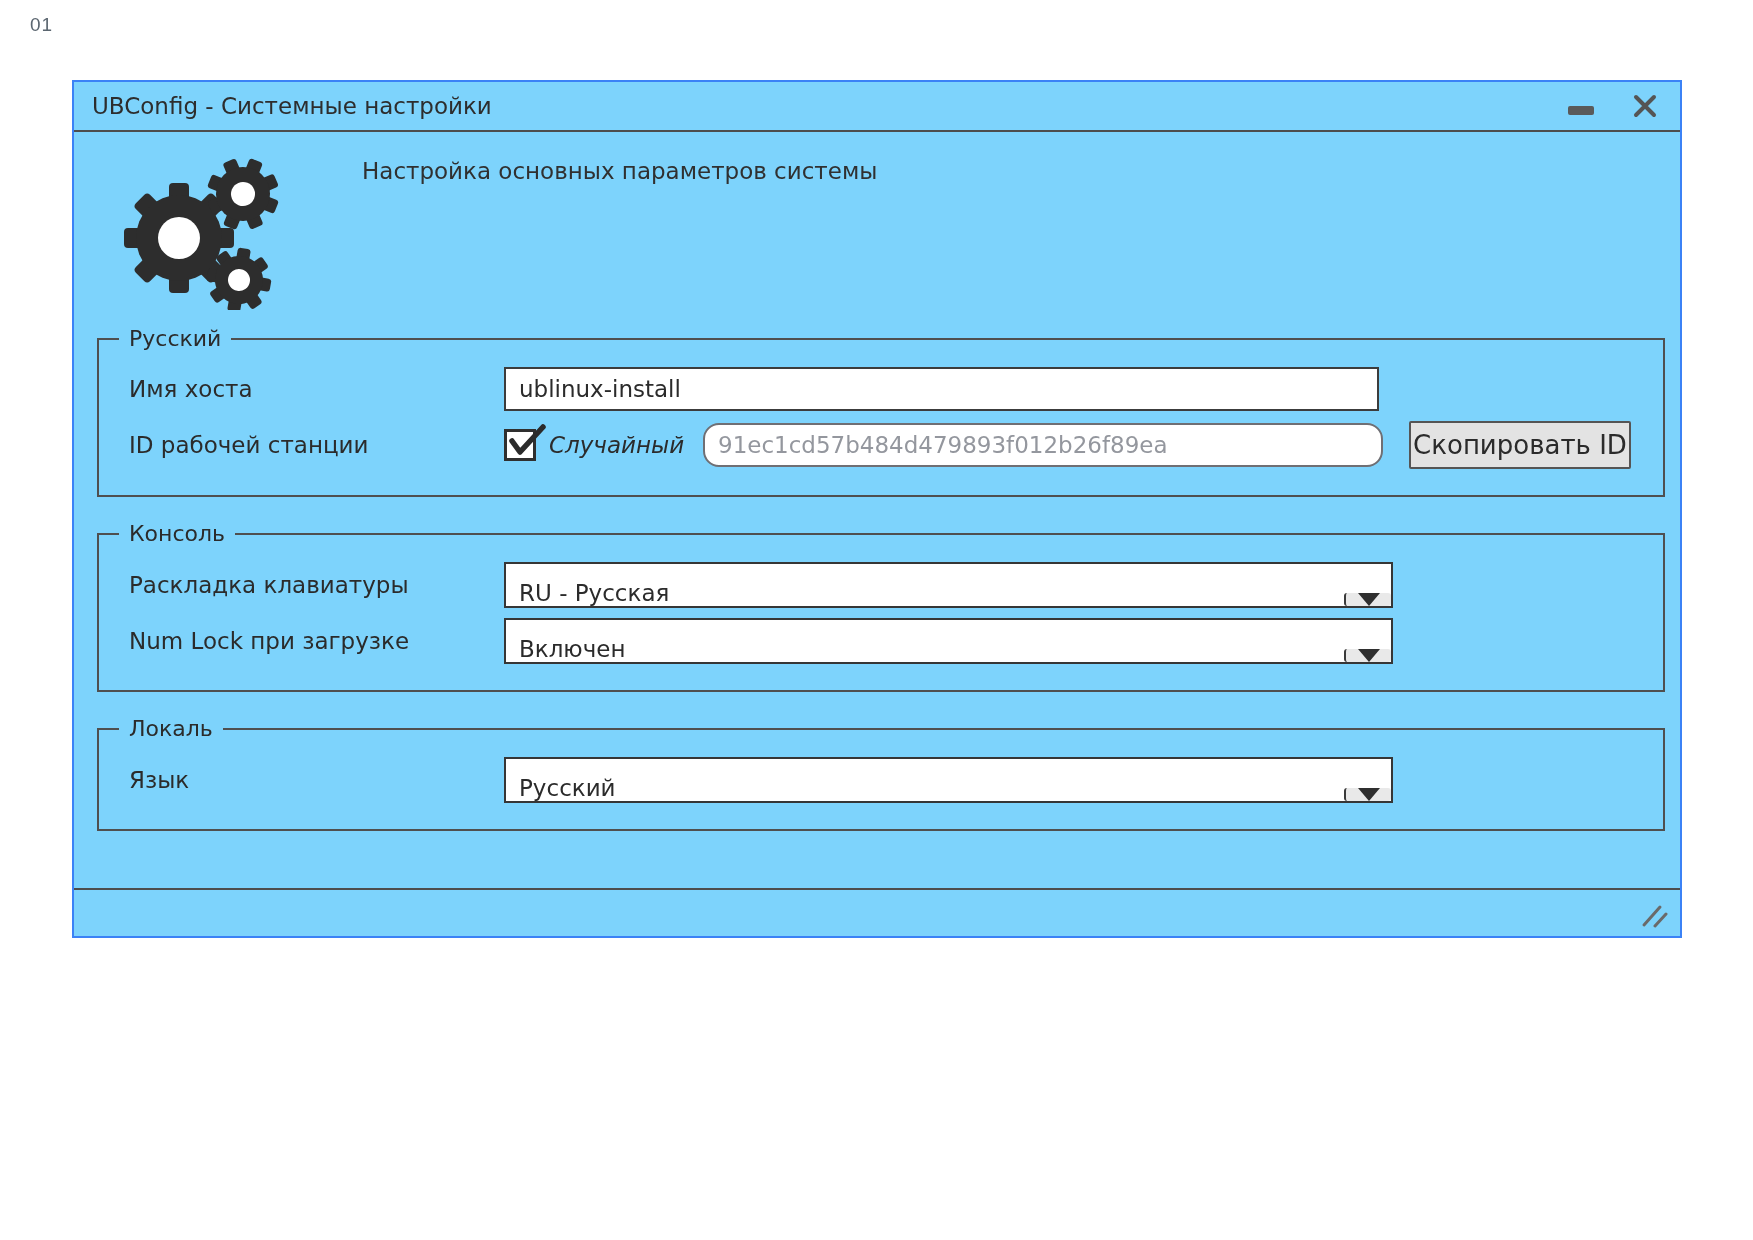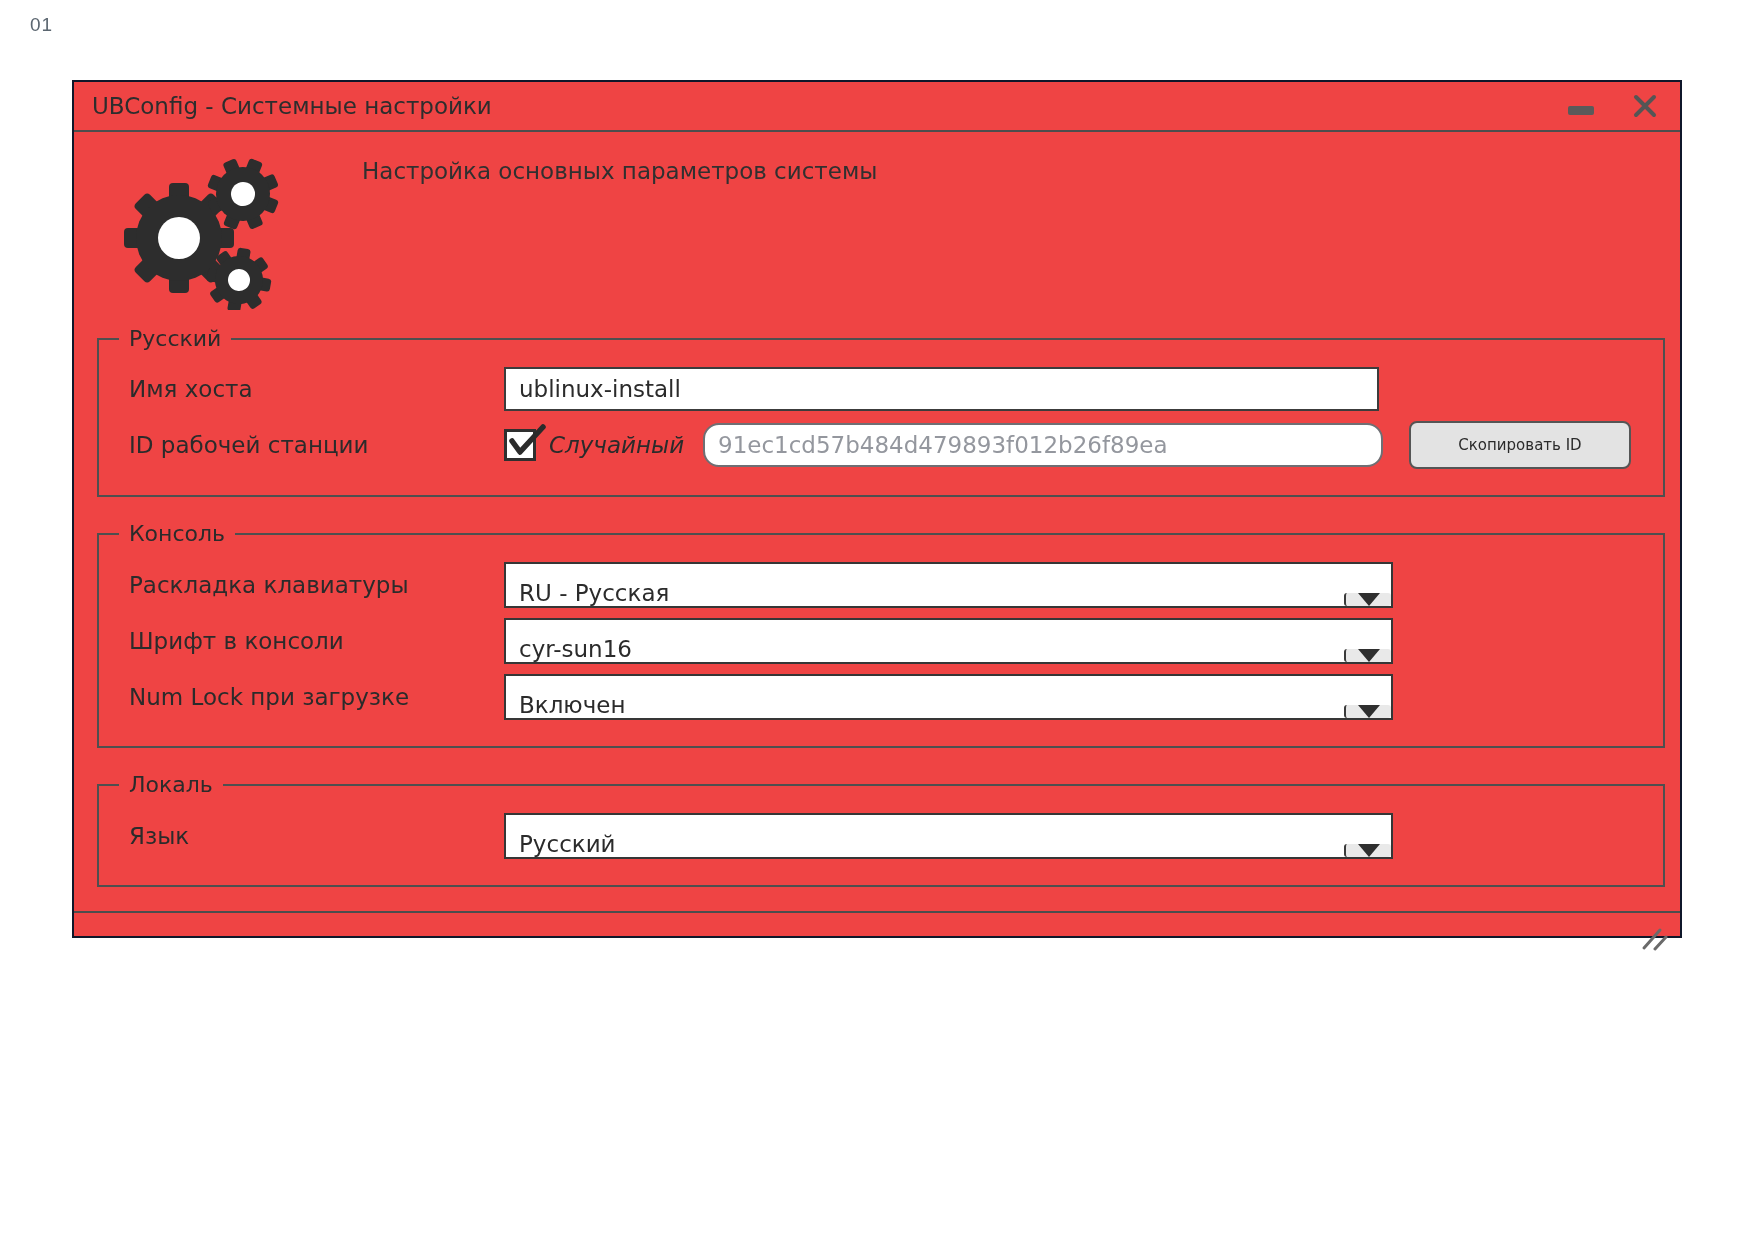--- a/index.html
+++ b/index.html
@@ -4,21 +4,21 @@
 <style>
   * { margin:0; padding:0; box-sizing:border-box; }
   html,body { width:1753px; height:1240px; background:#ffffff;
     font-family:"DejaVu Sans","Liberation Sans",sans-serif; color:#2b2b2b; }
   body { position:relative; overflow:hidden; }
 
   .figure-label { position:absolute; left:30px; top:14px; font-size:19px; font-weight:normal;
     color:#5b6670; letter-spacing:1px; font-family:"Liberation Sans",sans-serif; }
 
   .window { position:absolute; left:72px; top:80px; width:1610px; height:858px;
-    border:2px solid #0f172a; background:#ef4444; display:flex; flex-direction:column; }
+    border:2px solid #3b82f6; background:#7dd3fc; display:flex; flex-direction:column; }
 
   .titlebar { height:50px; flex:none; border-bottom:2px solid #4d4d4d;
     display:flex; align-items:center; padding:0 18px; }
   .titlebar-text { font-size:23px; color:#2d2d2d; }
   .titlebar-spacer { flex:1; }
   .min-btn { width:34px; height:30px; display:flex; align-items:flex-end; justify-content:center;
     margin-right:30px; cursor:default; }
   .min-glyph { width:26px; height:9px; background:#5a5a5a; border-radius:2px; margin-bottom:6px; }
   .close-btn { width:34px; height:30px; display:flex; align-items:center; justify-content:center; cursor:default; }
 
@@ -40,21 +40,21 @@
   .hostname-input { width:875px; }
   .id-input { width:680px; border-color:#6f6f74; color:#94979e;border-radius:16px; }
 
   .checkbox-wrap { width:199px; flex:none; display:flex; align-items:center; cursor:default;font-style:italic; }
   .checkbox-box { width:32px; height:32px; border:3px solid #2f2f2f; background:#fff;
     position:relative; flex:none; }
   .checkbox-box svg { position:absolute; left:-2px; top:-11px; overflow:visible; }
   .checkbox-label { font-size:23px; margin-left:13px; color:#2b2b2b; }
 
   .copy-btn { width:222px; height:48px; margin-left:26px; background:#e3e3e3;
-    border:2px solid #555; border-radius:8px; font-size:15px; color:#2b2b2b;
+    border:2px solid #555; border-radius:2px; font-size:26px; color:#2b2b2b;
     font-family:"DejaVu Sans","Liberation Sans",sans-serif; cursor:default; }
 
   .dropdown { width:889px; height:46px; border:2px solid #363636; background:#fff;
     display:flex; align-items:flex-end; cursor:default; }
   .dropdown-value { flex:1; display:flex; align-items:center; padding:0 13px; font-size:23px; color:#2b2b2b; }
   .dropdown-arrow { width:47px; flex:none; background:#e9e9e9; border-left:2px solid #3a3a3a;
     border-radius:3px; display:flex; align-items:center; justify-content:center; }
   .caret { width:0; height:0; border-left:11px solid transparent; border-right:11px solid transparent;
     border-top:13px solid #2f2f2f; }
 
@@ -147,29 +147,20 @@
       <div class="form-row">
         <span class="form-label">Раскладка клавиатуры</span>
         <div class="dropdown">
           <span class="dropdown-value">RU - Русская</span>
           <span class="dropdown-arrow">
             <span class="caret"></span>
           </span>
         </div>
       </div>
 
-      <div class="form-row">
-        <span class="form-label">Шрифт в консоли</span>
-        <div class="dropdown">
-          <span class="dropdown-value">cyr-sun16</span>
-          <span class="dropdown-arrow">
-            <span class="caret"></span>
-          </span>
-        </div>
-      </div>
 
       <div class="form-row">
         <span class="form-label">Num Lock при загрузке</span>
         <div class="dropdown">
           <span class="dropdown-value">Включен</span>
           <span class="dropdown-arrow">
             <span class="caret"></span>
           </span>
         </div>
       </div>

